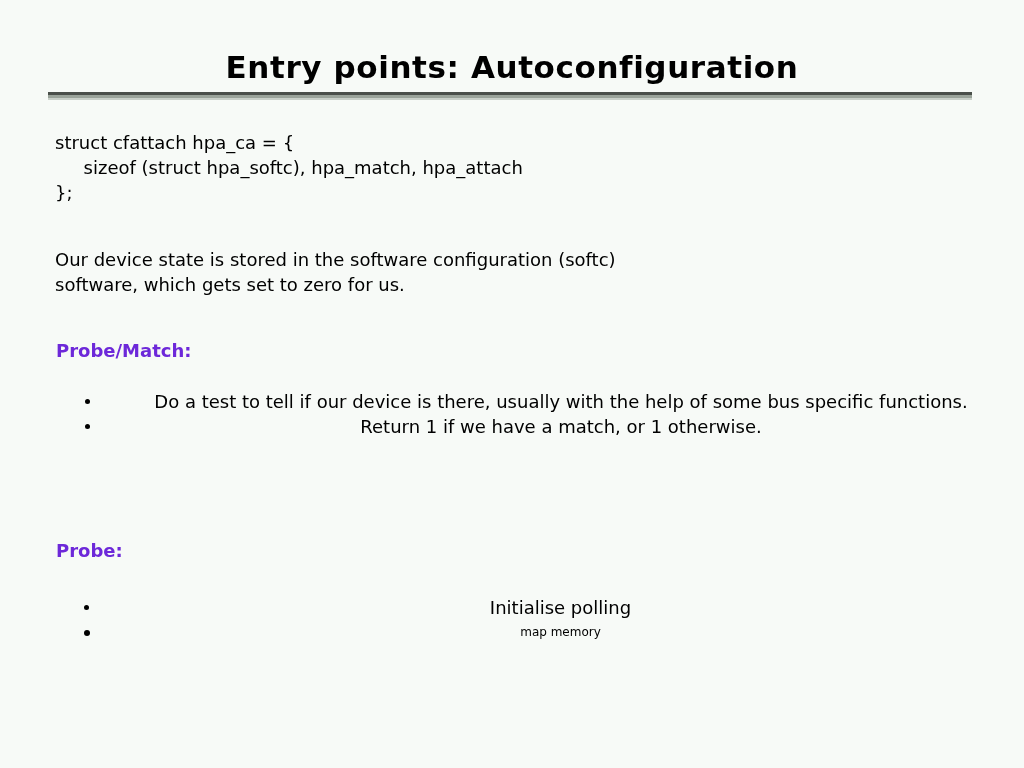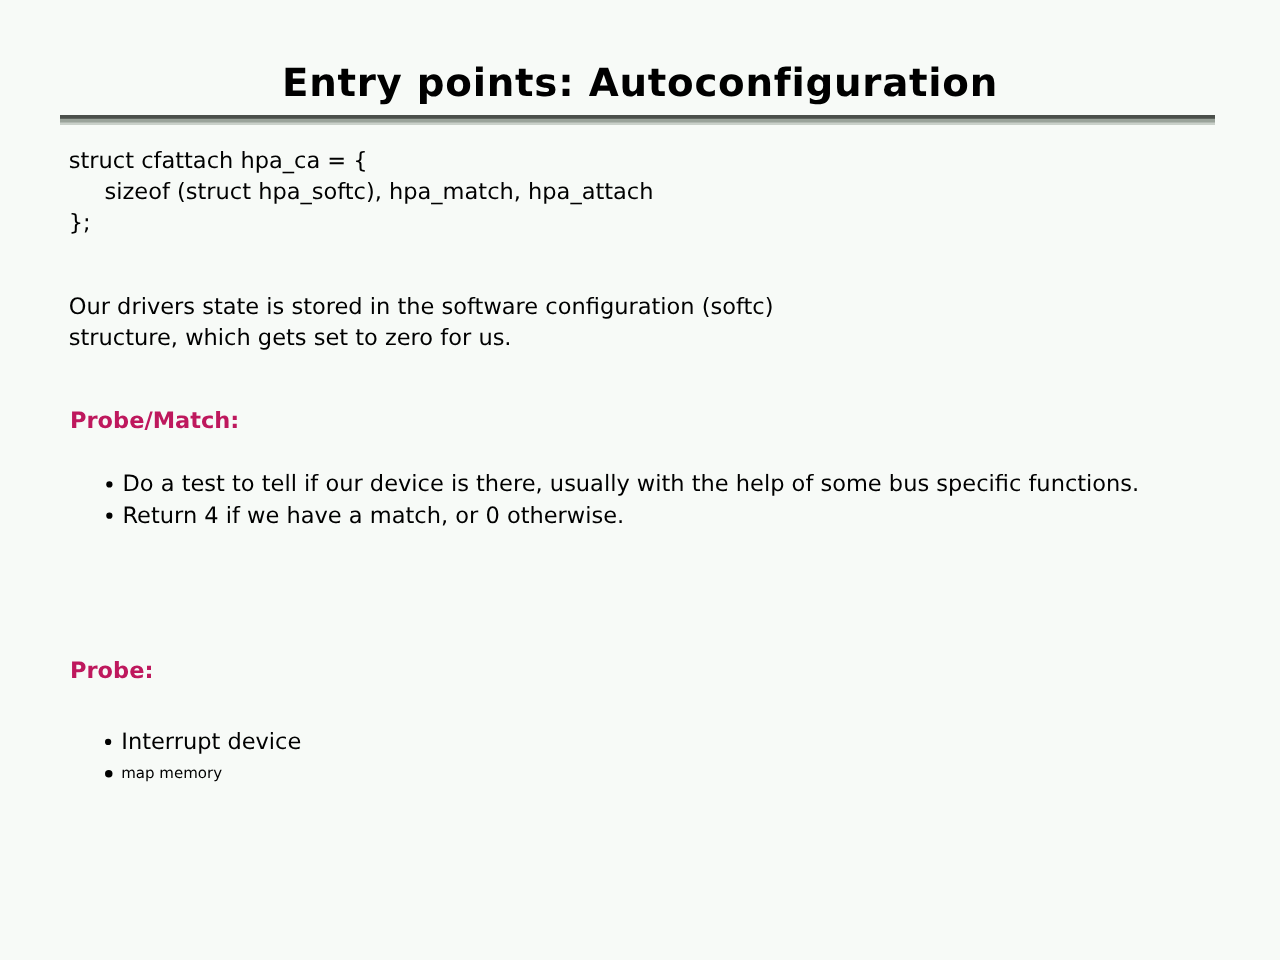--- a/index.html
+++ b/index.html
@@ -46,21 +46,21 @@
     height: 8px;
     background: #9aa39a;
     border-top: 3px solid #4a4f4a;
     border-bottom: 2px solid #c9d0c9;
     box-sizing: border-box;
   }
 
   
   .body {
     position: absolute;
-    top: 116px;
+    top: 130px;
     left: 0;
     width: 1024px;
   }
 
   .code-block {
     margin: 0 0 0 55px;
     font-family: "DejaVu Sans", sans-serif;
     font-size: 18px;
     line-height: 25px;
     color: #000000;
@@ -74,29 +74,30 @@
     line-height: 25px;
     color: #000000;
   }
   .para .line { display: block; }
 
   .section-head {
     margin: 42px 0 0 56px;
     font-family: "DejaVu Sans", sans-serif;
     font-size: 18px;
     font-weight: bold;
-    color: #be185d;
+    color: #6d28d9;
     line-height: 24px;
   }
   .section-head.attach { margin-top: 100px; }
 
   .bullet-list {
     list-style: none;
     margin: 26px 0 0 0;
     padding: 0;
+    text-align: center;
   }
   .bullet-list.attach-list { margin-top: 32px; }
 
   .bullet-item {
     position: relative;
     margin: 0 0 0 85px;
     padding-left: 13px;
     font-family: "DejaVu Sans", sans-serif;
     font-size: 18px;
     line-height: 25px;
@@ -127,43 +128,43 @@
 
   <div class="title-rule"></div>
 
   <div class="body">
 
     <pre class="code-block">struct cfattach hpa_ca = {
      sizeof (struct hpa_softc), hpa_match, hpa_attach
 };</pre>
 
     <div class="para">
-      <span class="line">Our drivers state is stored in the software configuration (softc)</span>
-      <span class="line">structure, which gets set to zero for us.</span>
+      <span class="line">Our device state is stored in the software configuration (softc)</span>
+      <span class="line">software, which gets set to zero for us.</span>
     </div>
 
     <div class="section-head">Probe/Match:</div>
 
     <ul class="bullet-list">
       <li class="bullet-item">
         <span class="dot"></span>
         <span>Do a test to tell if our device is there, usually with the help of some bus specific functions.</span>
       </li>
       <li class="bullet-item">
         <span class="dot"></span>
-        <span>Return 4 if we have a match, or 0 otherwise.</span>
+        <span>Return 1 if we have a match, or 1 otherwise.</span>
       </li>
     </ul>
 
     <div class="section-head attach">Probe:</div>
 
     <ul class="bullet-list attach-list">
       <li class="bullet-item">
         <span class="dot"></span>
-        <span>Interrupt device</span>
+        <span>Initialise polling</span>
       </li>
       <li class="bullet-item sz-sm">
         <span class="dot"></span>
         <span>map memory</span>
       </li>
     </ul>
 
   </div>
 </div>
 

